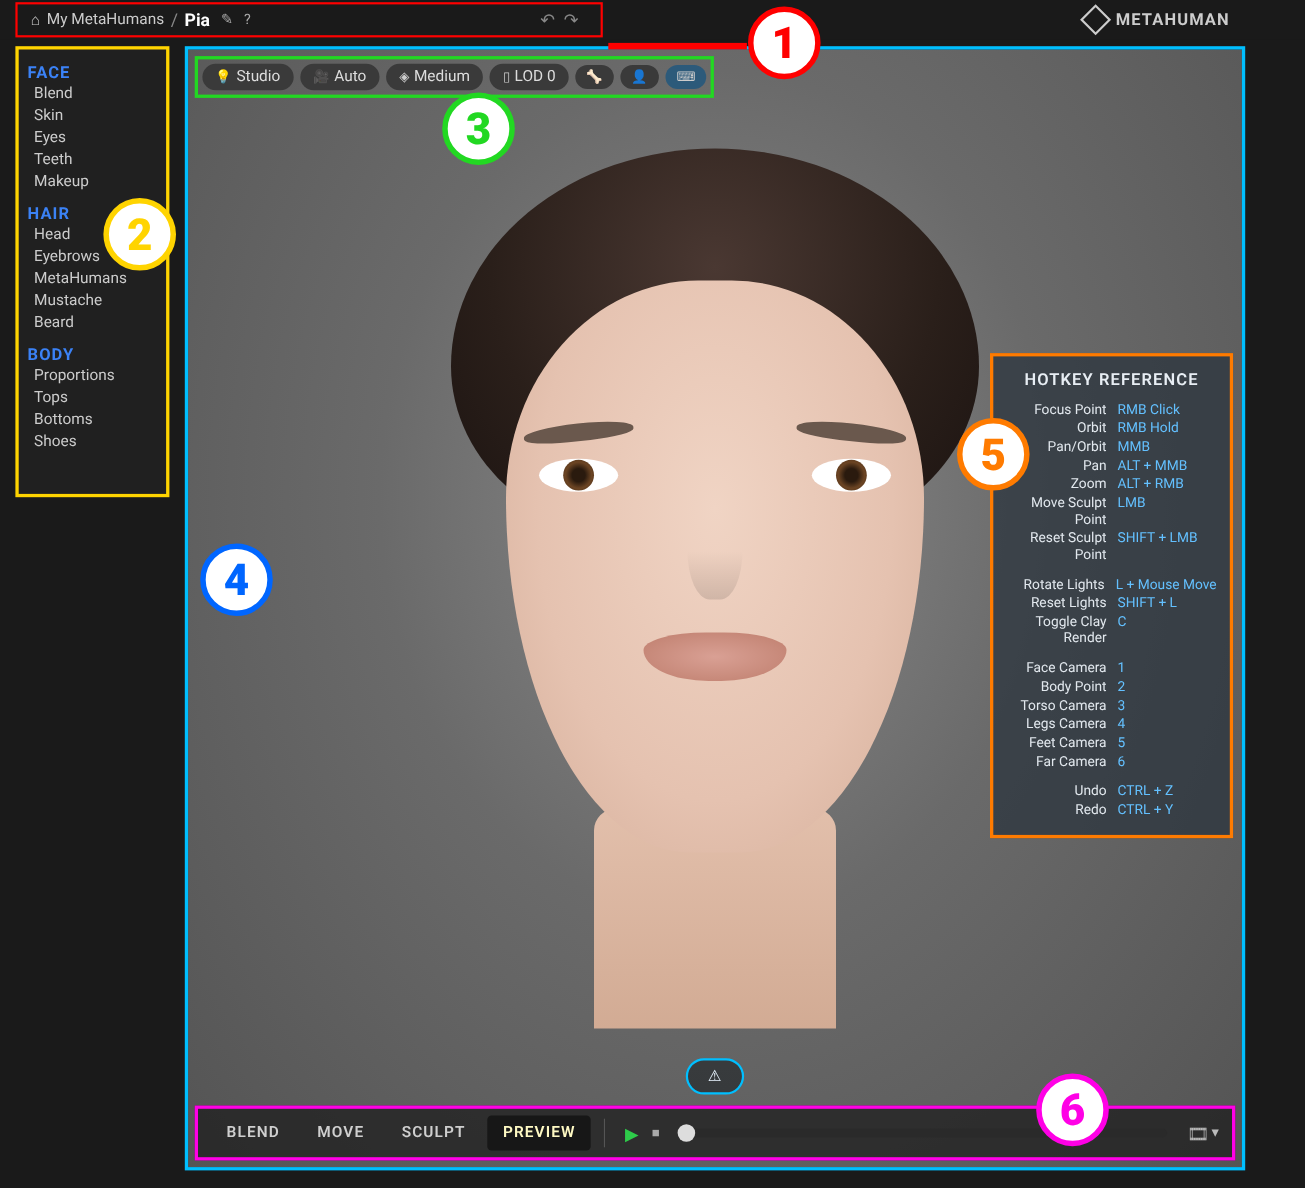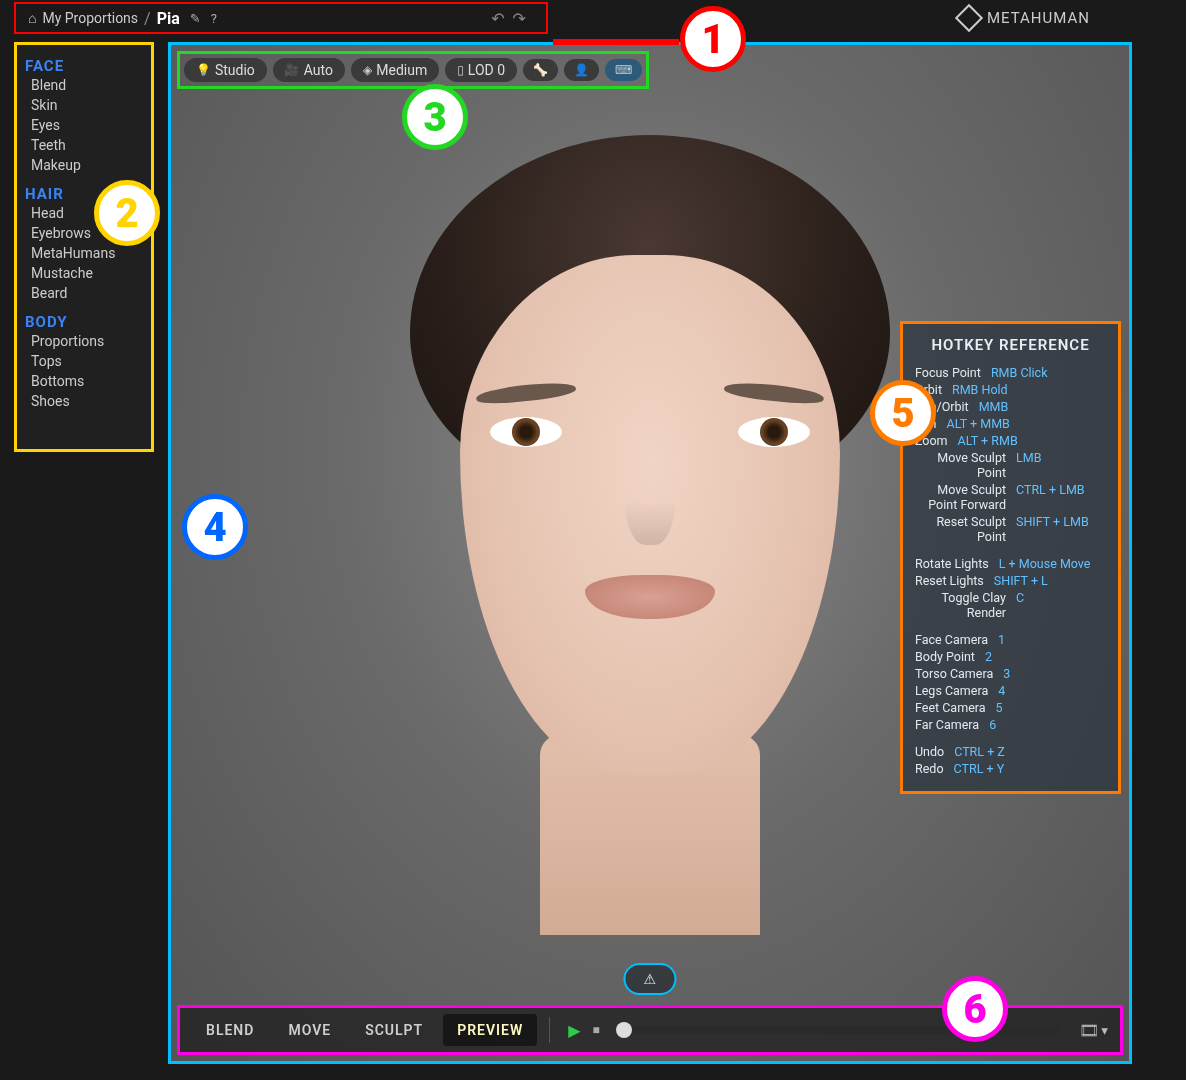--- a/index.html
+++ b/index.html
@@ -38,24 +38,24 @@
   .undo-redo { display: flex; gap: 8px; margin-left: auto; margin-right: 8px; color: #888; font-size: 16px; }
   .brand {
     position: absolute;
     right: 0;
     top: 0;
     height: 36px;
     display: flex;
     align-items: center;
     gap: 8px;
     color: #ccc;
-    font-weight: 400;
+    font-weight: 700;
     letter-spacing: 1px;
     font-size: 15px;
-    padding-right: 96px;
+    padding-right: 68px;
   }
   .brand-logo {
     width: 20px; height: 20px;
     border: 2px solid #ccc;
     transform: rotate(45deg);
   }
   
   .main {
     display: flex;
     height: 1044px;
@@ -202,21 +202,21 @@
     color: #d8dde2;
   }
   .hotkey h3 {
     text-align: center;
     color: #e8eef4;
     font-size: 15px;
     letter-spacing: 1px;
     font-weight: 600;
     margin-bottom: 10px;
   }
-  .hk-row { display: flex; justify-content: flex-start; gap: 10px; padding: 1px 0; }
+  .hk-row { display: flex; justify-content: flex-end; gap: 10px; padding: 1px 0; }
   .hk-label { text-align: right; color: #e2e8ee; }
   .hk-key { color: #63c0ff; min-width: 90px; text-align: left; }
   .hk-gap { height: 10px; }
   
   .warn {
     position: absolute;
     bottom: 66px;
     left: 50%;
     transform: translateX(-50%);
     background: rgba(20,25,30,.55);
@@ -289,21 +289,21 @@
   .c4 { border-color:#0066ff; color:#0066ff; top: 494px; left: 182px; }
   .c5 { border-color:#ff7b00; color:#ff7b00; top: 380px; left: 870px; }
   .c6 { border-color:#ff00e6; color:#ff00e6; top: 976px; left: 942px; }
 </style>
 </head>
 <body>
 
 <div class="topbar">
   <div class="breadcrumb-box">
     <span class="home-icon">⌂</span>
-    <span class="breadcrumb-text">My Proportions</span>
+    <span class="breadcrumb-text">My MetaHumans</span>
     <span class="breadcrumb-sep">/</span>
     <span class="breadcrumb-active">Pia</span>
     <span class="edit-icon">✎</span>
     <span class="help-icon">?</span>
     <div class="undo-redo">
       <span>↶</span>
       <span>↷</span>
     </div>
   </div>
   <div class="brand">
@@ -403,24 +403,20 @@
           </div>
           <div class="hk-row">
             <span class="hk-label">Zoom</span>
             <span class="hk-key">ALT + RMB</span>
           </div>
           <div class="hk-row">
             <span class="hk-label">Move Sculpt Point</span>
             <span class="hk-key">LMB</span>
           </div>
           <div class="hk-row">
-            <span class="hk-label">Move Sculpt Point Forward</span>
-            <span class="hk-key">CTRL + LMB</span>
-          </div>
-          <div class="hk-row">
             <span class="hk-label">Reset Sculpt Point</span>
             <span class="hk-key">SHIFT + LMB</span>
           </div>
           <div class="hk-gap"></div>
           <div class="hk-row">
             <span class="hk-label">Rotate Lights</span>
             <span class="hk-key">L + Mouse Move</span>
           </div>
           <div class="hk-row">
             <span class="hk-label">Reset Lights</span>

